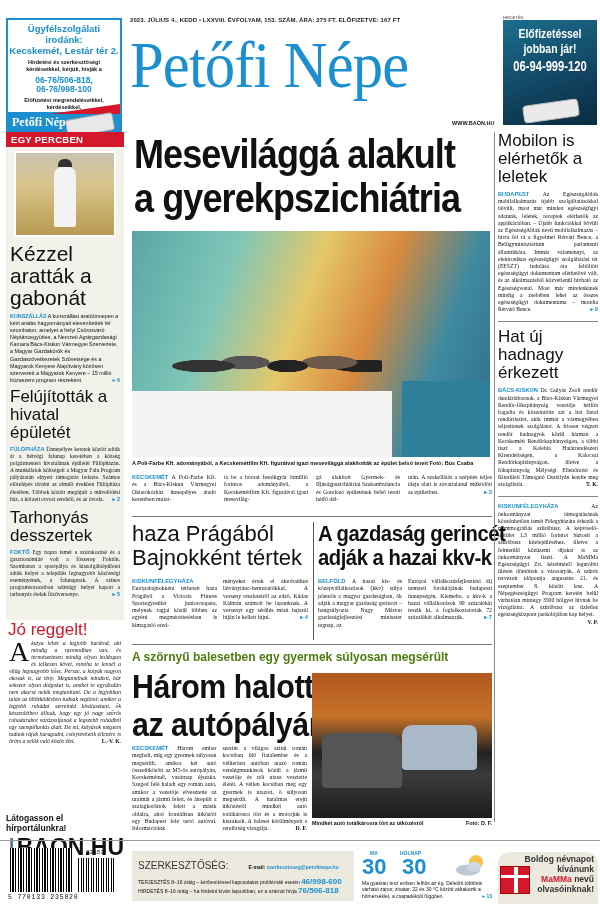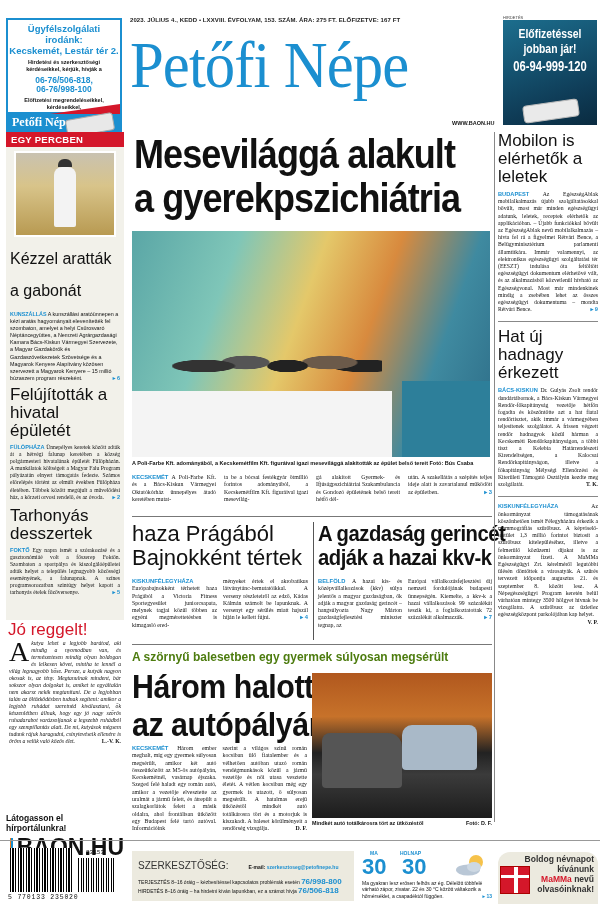--- a/index.html
+++ b/index.html
@@ -23,21 +23,21 @@
 
 #ad-label{left:503px;top:15px;font-size:4px;color:#444}
 #ad-sub{left:503px;top:20px;width:94px;height:105px;background:linear-gradient(160deg,#1c6e8e 0%,#0f3d58 70%,#0a2b40 100%);color:#fff;text-align:center}
 #ad-sub .a{font-size:13px;line-height:15px;font-weight:bold;margin-top:6px;transform:scaleX(.8)}
 #ad-sub .b{font-size:14px;font-weight:bold;margin-top:2px;transform:scaleX(.8);white-space:nowrap}
 #ad-sub .paper{position:absolute;left:20px;top:82px;width:56px;height:18px;background:#eaeaea;border-radius:4px;transform:rotate(-8deg);border:1px solid #bbb}
 
 #leftcol{left:6px;top:132px;width:118px;height:488px;background:#f2f1ea}
 .kicker-red{background:#d4172a;color:#fff;font-weight:bold;font-size:9.5px;padding:2px 5px;letter-spacing:.3px}
 .photo-harvest{margin:4px 8px 0 8px;width:102px;height:86px;background:linear-gradient(180deg,#c9c2b0 0%,#d8c48a 40%,#b89a52 100%);position:relative;border:2px solid #fff}
-.h-left{font-size:16px;line-height:32px;padding:0 4px;margin-top:6px}
+.h-left{font-size:21px;line-height:22px;padding:0 4px;margin-top:6px}
 .body-s{font-family:"Liberation Serif",serif;font-size:5.6px;line-height:7.1px;padding:0 4px;text-align:justify;margin-top:4px}
 .body-sans{font-size:5.4px;line-height:7.1px;padding:0 4px;margin-top:4px}
 .kicker{color:#1b8fd0;font-weight:bold;font-family:"Liberation Sans",sans-serif}
 .arrow{color:#1b8fd0;font-weight:bold;float:right;font-family:"Liberation Sans",sans-serif}
 
 #jr{left:6px;top:620px;width:118px}
 #jr .t{color:#d4172a;font-size:17px;line-height:20px;padding:0 2px}
 #jr .txt{font-family:"Liberation Serif",serif;font-style:italic;font-size:5.7px;line-height:7px;padding:0 3px;text-align:justify}
 #jr .drop{float:left;font-family:"Liberation Serif",serif;font-size:28px;line-height:24px;margin-right:2px;font-style:normal}
 #baon{left:6px;top:813px;width:118px}
@@ -233,21 +233,21 @@
 
 <div id="hrbot" class="abs"></div>
 <div id="barcode" class="abs">
   <div class="bars"></div>
   <div class="bars2"></div>
   <div class="num">5 770133 235020</div>
   <div class="num2">23153</div>
 </div>
 <div id="szerk" class="abs">
   <div><span class="h">SZERKESZTŐSÉG:</span><span class="em"><span>E-mail:</span> <b>szerkesztoseg@petofinepe.hu</b></span></div>
-  <div class="row"><span>TERJESZTÉS 8–16 óráig – kézbesítéssel kapcsolatos problémák esetén</span> <b>76/998-800</b></div>
+  <div class="row"><span>TERJESZTÉS 8–16 óráig – kézbesítéssel kapcsolatos problémák esetén</span> <b>46/998-600</b></div>
   <div class="row" style="margin-top:0"><span>HIRDETÉS 8–16 óráig – ha hirdetni kíván lapunkban, ez a számot hívja</span> <b>76/506-818</b></div>
 </div>
 <div id="weather" class="abs">
   <div class="lab" style="left:8px;top:0">MA</div>
   <div class="temp" style="left:0;top:6px">30</div>
   <div class="lab" style="left:38px;top:0">HOLNAP</div>
   <div class="temp" style="left:40px;top:6px">30</div>
   <svg class="cloud" viewBox="0 0 34 22">
     <circle cx="22" cy="8" r="7" fill="#f6c24a"></circle>
     <ellipse cx="14" cy="16" rx="12" ry="5.5" fill="#b9c7d6"></ellipse>

